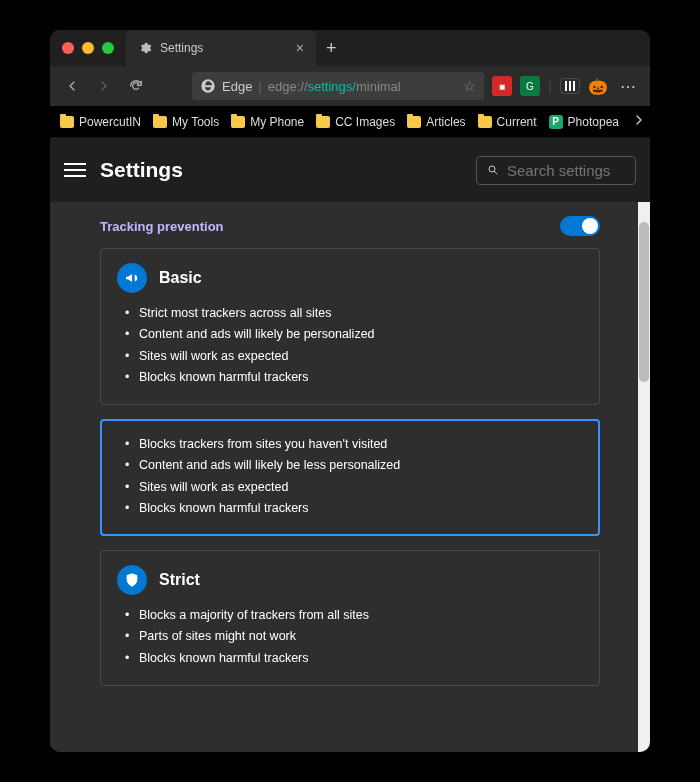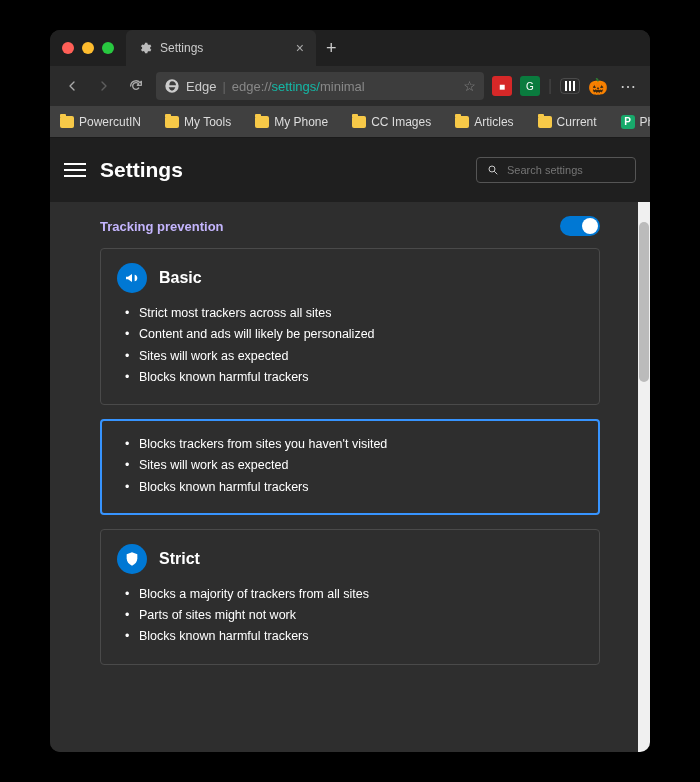--- a/index.html
+++ b/index.html
@@ -17,50 +17,50 @@
   .dot.r { background: #ff5f57; } .dot.y { background: #febc2e; } .dot.g { background: #28c840; }
   .tab { display: flex; align-items: center; gap: 8px; background: #2b2b2b; height: 36px; padding: 0 12px; border-radius: 6px 6px 0 0; color: #ccc; font-size: 12px; min-width: 190px; }
   .tab .gear { width: 14px; height: 14px; display:flex; align-items:center; justify-content:center; }
   .tab .gear svg { width:14px; height:14px; fill:#bbb; }
   .tab .close { margin-left: auto; color: #aaa; font-size: 14px; cursor: pointer; }
   .newtab { color: #ccc; font-size: 18px; padding: 0 10px; cursor: pointer; }
   
   .toolbar { height: 40px; display: flex; align-items: center; gap: 8px; padding: 0 10px; background: #2b2b2b; }
   .navbtn { width: 24px; height: 24px; display: flex; align-items: center; justify-content: center; color: #aaa; cursor: pointer; }
   .navbtn svg { width: 16px; height: 16px; stroke: #aaa; fill: none; stroke-width: 2; }
-  .addr { flex: 1; display: flex; align-items: center; background: #3d3d3d; border-radius: 4px; height: 28px; padding: 0 8px; font-size: 13px; color: #ccc; gap: 6px; }
+  .addr { flex: 1; display: flex; align-items: center; background: #3d3d3d; border-radius: 4px; height: 28px; padding: 0 8px; font-size: 13px; color: #ccc; gap: 6px; margin-left: 36px; }
   .addr .edgeico { width:16px; height:16px; display:flex; align-items:center; justify-content:center; }
   .addr .edgeico svg { width:16px; height:16px; fill:#ccc; }
   .addr .label { color: #ccc; }
   .addr .sep { color: #666; }
   .addr .url-dim { color: #888; }
   .addr .url-strong { color: #14b8a6; }
   .addr .star { margin-left: auto; color: #888; font-size: 14px; }
   .ext { width: 20px; height: 20px; display:flex; align-items:center; justify-content:center; border-radius:3px; font-size:10px; }
   .ext.red { background:#d62828; color:#fff; }
   .ext.green { background:#0a7b3e; color:#fff; }
   .overflow { color:#ccc; font-size:16px; padding:0 4px; cursor:pointer; }
   .favline { display:flex; gap:2px; padding:2px 4px; border:1px solid rgba(255,255,255,0.15); border-radius:4px; }
   .favline span { width:2px; height:10px; background:#fff; }
   
-  .bookmarks { height: 32px; display: flex; align-items: center; gap: 24px; padding: 0 10px; background: #404040; border-bottom: 1px solid #1a1a1a; font-size: 12px; color: #ddd; overflow:hidden; }
+  .bookmarks { height: 32px; display: flex; align-items: center; gap: 12px; padding: 0 10px; background: #000000; border-bottom: 1px solid #1a1a1a; font-size: 12px; color: #ddd; overflow:hidden; }
   .bm { display: flex; align-items: center; gap: 5px; cursor: pointer; white-space: nowrap; }
   .foldericon { width: 14px; height: 12px; background: #f7c948; border-radius: 2px; position:relative; }
   .foldericon::before { content:''; position:absolute; top:-2px; left:0; width:6px; height:3px; background:#f7c948; border-radius:1px 1px 0 0; }
   .photopea { width:14px; height:14px; background:#18a96b; border-radius:3px; display:flex; align-items:center; justify-content:center; color:#fff; font-size:10px; font-weight:bold; }
   .bmore { margin-left:auto; color:#ccc; cursor:pointer; }
   .bmore svg { width:16px; height:16px; stroke:#ccc; fill:none; stroke-width:2; }
   
   .sethead { height: 64px; display:flex; align-items:center; padding:0 14px; gap:14px; background:#1f1f1f; }
   .hamb { width:22px; height:22px; display:flex; flex-direction:column; justify-content:center; gap:4px; cursor:pointer; }
   .hamb span { height:2px; background:#fff; }
   .sethead h1 { color:#fff; font-size:21px; font-weight:700; }
   .search { margin-left:auto; display:flex; align-items:center; gap:8px; border:1px solid #555; border-radius:4px; padding:5px 10px; width:160px; }
   .search svg { width:14px; height:14px; stroke:#ccc; fill:none; stroke-width:2; }
-  .search input { background:transparent; border:none; outline:none; color:#f9a8d4; font-size:11px; width:100%; }
+  .search input { background:transparent; border:none; outline:none; color:#f9a8d4; font-size:15px; width:100%; }
   
   .content { flex:1; background:#2e2e2e; overflow-y:auto; position:relative; }
   .inner { padding:14px 50px 20px 50px; }
   .secrow { display:flex; align-items:center; margin-bottom:12px; }
   .sectitle { color:#c4b5fd; font-size:13px; font-weight:600; }
   .toggle { margin-left:auto; width:40px; height:20px; background:#0078d4; border-radius:10px; position:relative; cursor:pointer; }
   .toggle::after { content:''; position:absolute; right:2px; top:2px; width:16px; height:16px; background:#fff; border-radius:50%; }
   .card { border:1px solid #4a4a4a; border-radius:4px; padding:14px 4px 16px 16px; margin-bottom:14px; cursor:pointer; background:#2e2e2e; }
   .card.selected { border:2px solid #3794ff; padding:13px 15px 15px 15px; }
   .cardhead { display:flex; align-items:center; gap:12px; margin-bottom:10px; }
@@ -217,20 +217,21 @@
           <li>Strict most trackers across all sites</li>
           <li>Content and ads will likely be personalized</li>
           <li>Sites will work as expected</li>
           <li>Blocks known harmful trackers</li>
         </ul>
       </div>
 
       <div class="card selected">
         <ul>
           <li>Blocks trackers from sites you haven't visited</li>
+          <li>Content and ads will likely be less personalized</li>
           <li>Sites will work as expected</li>
           <li>Blocks known harmful trackers</li>
         </ul>
       </div>
 
       <div class="card">
         <div class="cardhead">
           <div class="cico">
             <svg viewBox="0 0 24 24">
                 <path d="M12 2l8 3v6c0 5-3 9-8 11-5-2-8-6-8-11V5l8-3z"></path>

